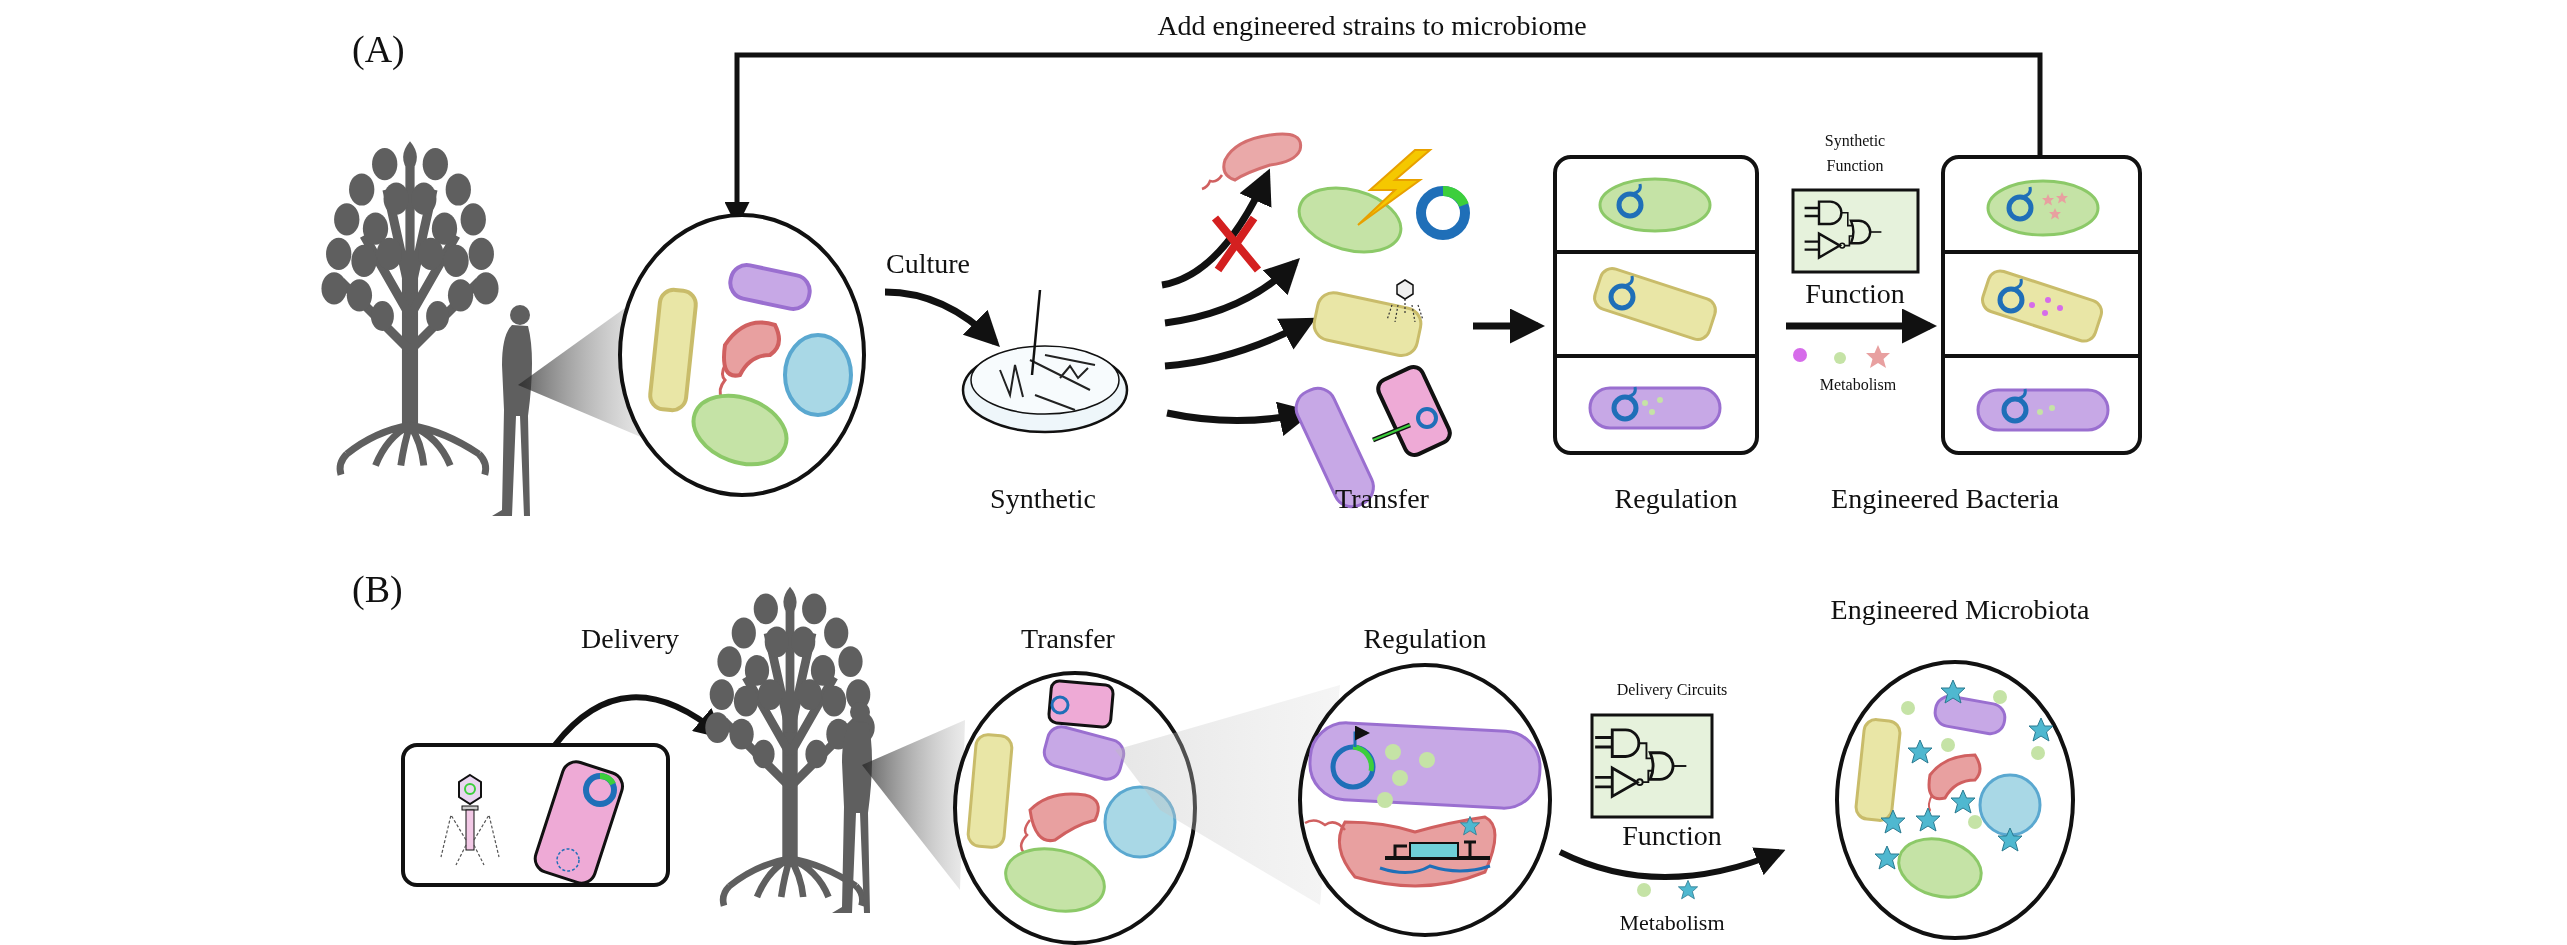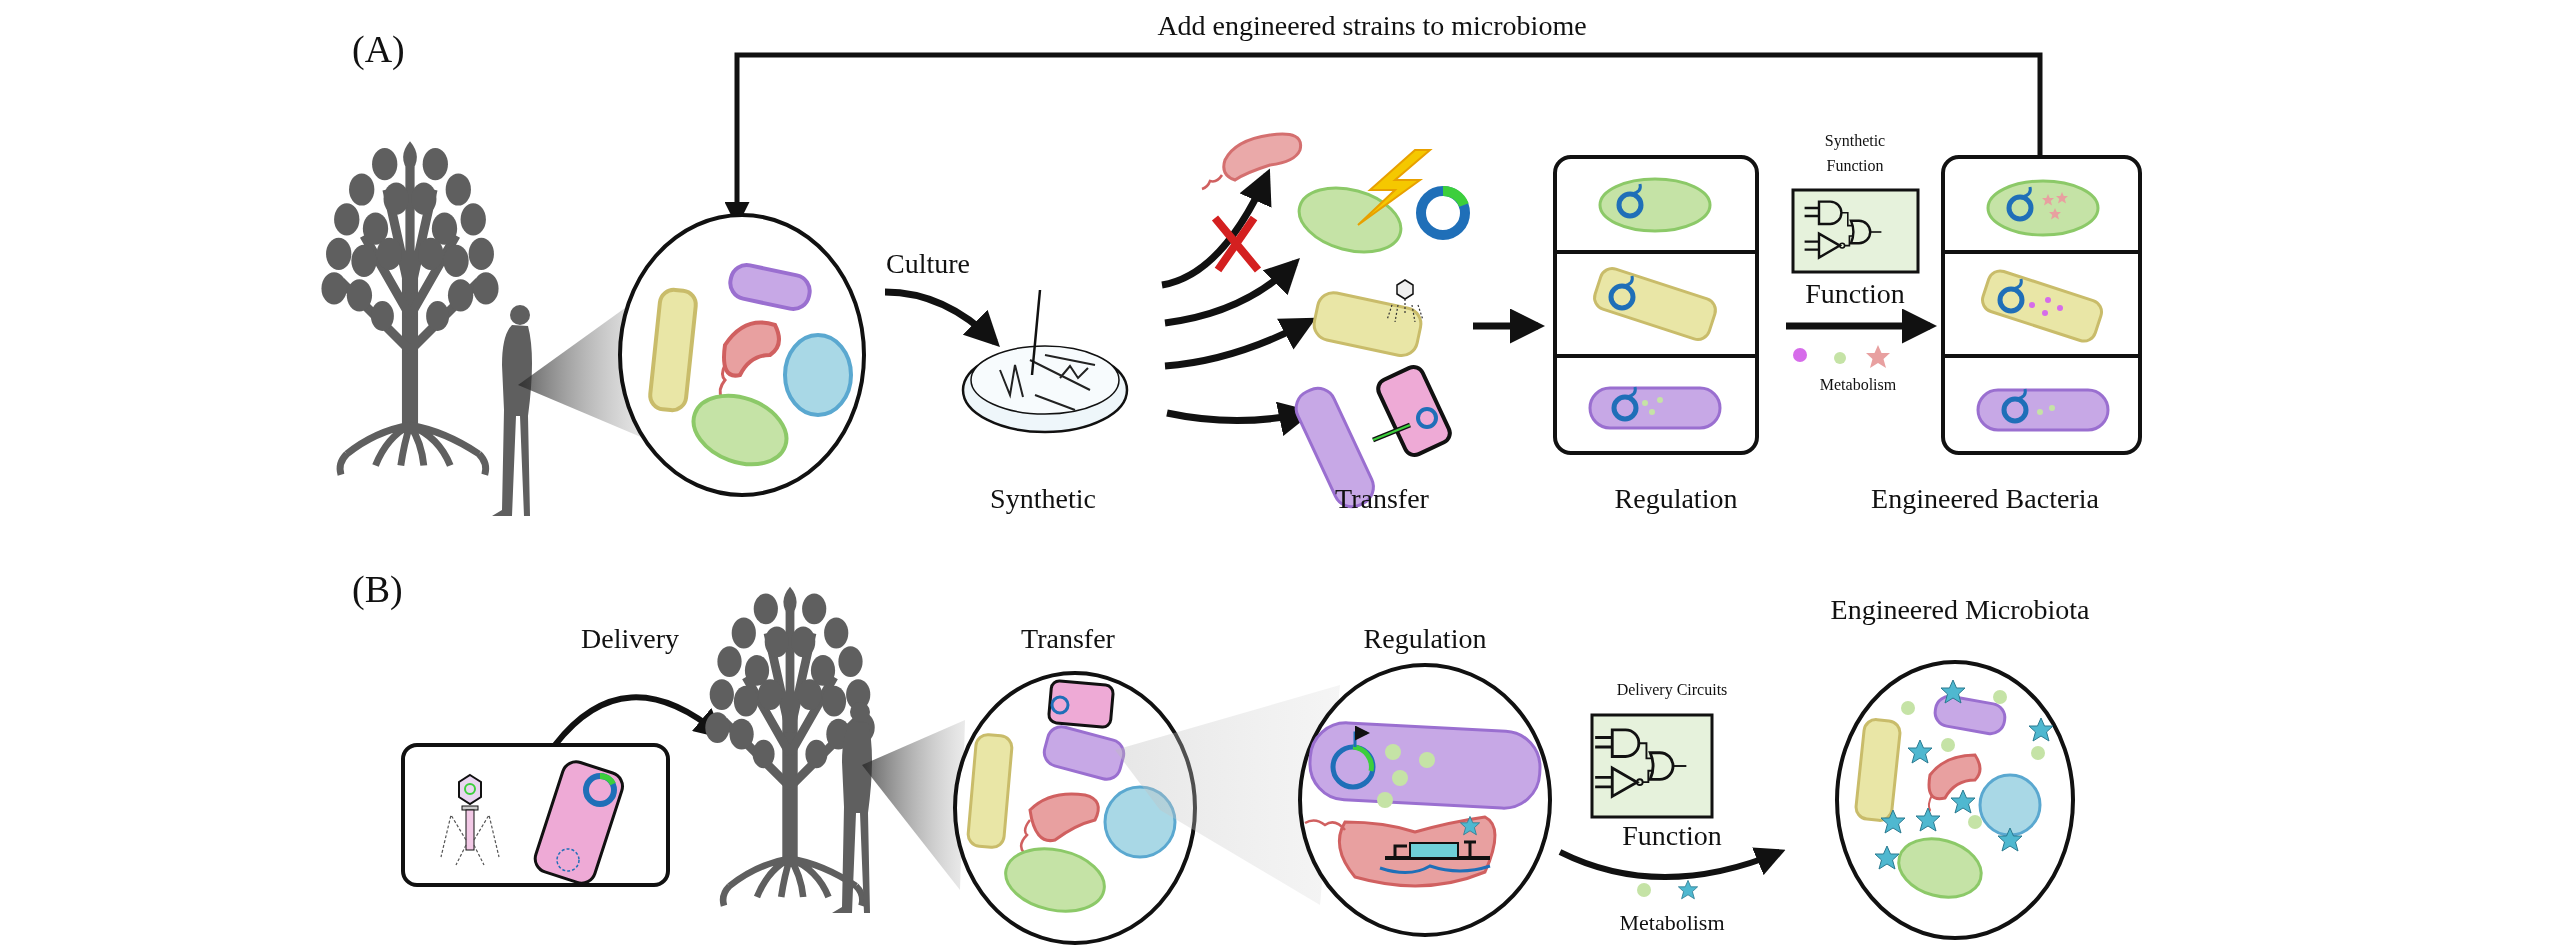--- a/index.html
+++ b/index.html
@@ -301,21 +301,21 @@
     </g>
   </g>
 </svg>
 
 <div class="lbl panel" style="left:352px; top:30px;">(A)</div>
 <div class="lbl big" style="left:1372px; top:12px;">Add engineered strains to microbiome</div>
 <div class="lbl big" style="left:928px; top:250px;">Culture</div>
 <div class="lbl big" style="left:1043px; top:485px;">Synthetic</div>
 <div class="lbl big" style="left:1382px; top:485px;">Transfer</div>
 <div class="lbl big" style="left:1676px; top:485px;">Regulation</div>
-<div class="lbl big" style="left:1985px; top:485px;">Engineered Bacteria</div>
+<div class="lbl big" style="left:1945px; top:485px;">Engineered Bacteria</div>
 <div class="lbl small" style="left:1855px; top:133px;">Synthetic</div>
 <div class="lbl small" style="left:1855px; top:158px;">Function</div>
 <div class="lbl big" style="left:1855px; top:280px;">Function</div>
 <div class="lbl small" style="left:1858px; top:377px;">Metabolism</div>
 
 <div class="lbl panel" style="left:352px; top:570px;">(B)</div>
 <div class="lbl big" style="left:630px; top:625px;">Delivery</div>
 <div class="lbl big" style="left:1068px; top:625px;">Transfer</div>
 <div class="lbl big" style="left:1425px; top:625px;">Regulation</div>
 <div class="lbl big" style="left:1960px; top:596px;">Engineered Microbiota</div>

